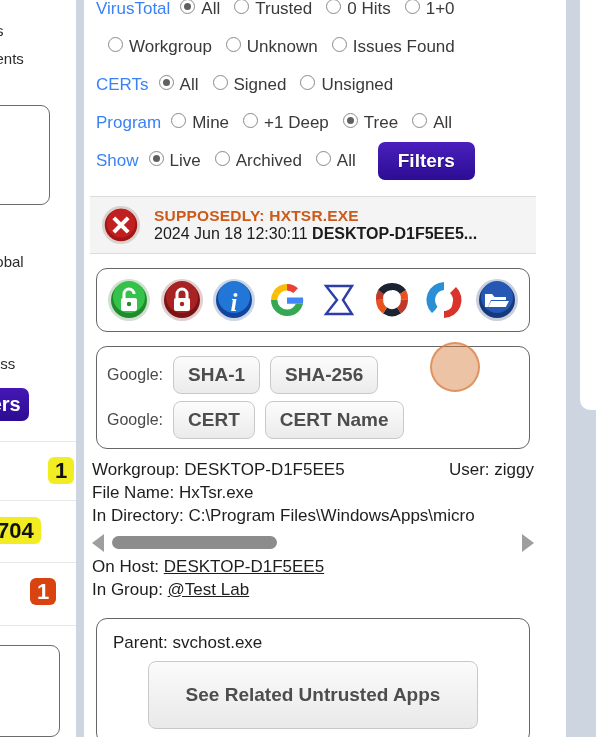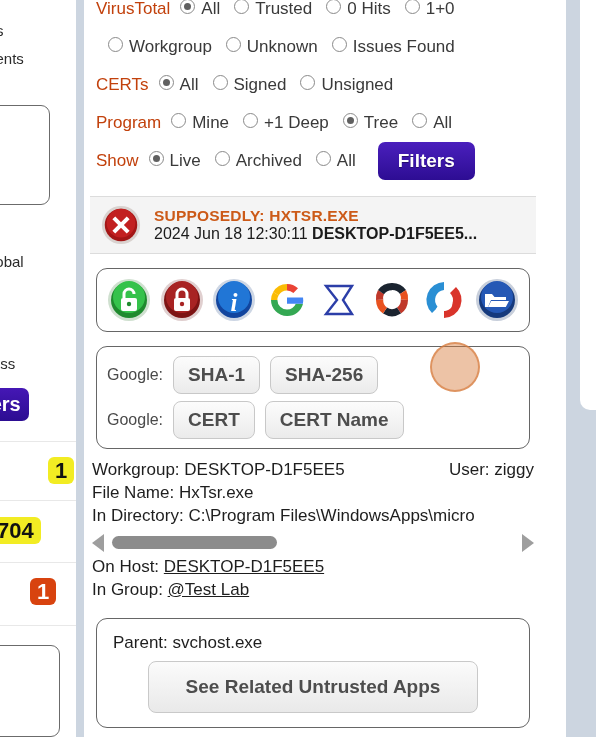--- a/index.html
+++ b/index.html
@@ -48,21 +48,21 @@
     background: #ffffff; overflow: hidden;
   }
   .panel-inner { position: absolute; left: 0; top: 0; width: 458px; }
 
   
   .filters { padding: 0 12px 10px 12px; }
   .frow {
     display: flex; align-items: center; flex-wrap: nowrap;
     height: 38px; white-space: nowrap;
   }
-  .flabel { font-size: 17px; color: #c2410c; margin-right: 10px; }
+  .flabel { font-size: 17px; color: #3b82f6; margin-right: 10px; }
   .opt { display: inline-flex; align-items: flex-start; margin-right: 14px; white-space: nowrap; }
   .opt:last-child { margin-right: 0; }
   .radio {
     width: 15px; height: 15px; border-radius: 50%;
     border: 1.6px solid #8a8a8a; background: #fff;
     display: inline-block; position: relative; margin-right: 6px; flex: 0 0 auto;
   }
   .radio.on::after {
     content: ""; position: absolute; left: 3px; top: 3px;
     width: 7px; height: 7px; border-radius: 50%; background: #606060;
@@ -140,21 +140,21 @@
   .hthumb { position: absolute; left: 0; top: 0; height: 13px; width: 41%; background: #8c8c8c; border-radius: 7px; }
 
   
   .parent-line { font-size: 17px; color: #1e1e1e; margin: 4px 2px 8px 4px; }
   .rel-btn {
     display: block; margin: 0 auto; width: 330px;
     background: linear-gradient(180deg, #fbfbfb 0%, #e9e9e9 100%);
     border: 1px solid #c9c9c9; border-radius: 8px;
     font-family: "Liberation Sans", sans-serif;
     font-size: 19px; font-weight: bold; color: #4d4d4d;
-    padding: 14px 10px; cursor: pointer;
+    padding: 22px 10px; cursor: pointer;
   }
 
   
   .click-dot {
     position: absolute; left: 430px; top: 342px; width: 50px; height: 50px;
     border-radius: 50%; background: rgba(214,122,58,.45);
     border: 2px solid rgba(214,122,58,.65); pointer-events: none;
   }
 </style>
 </head>

